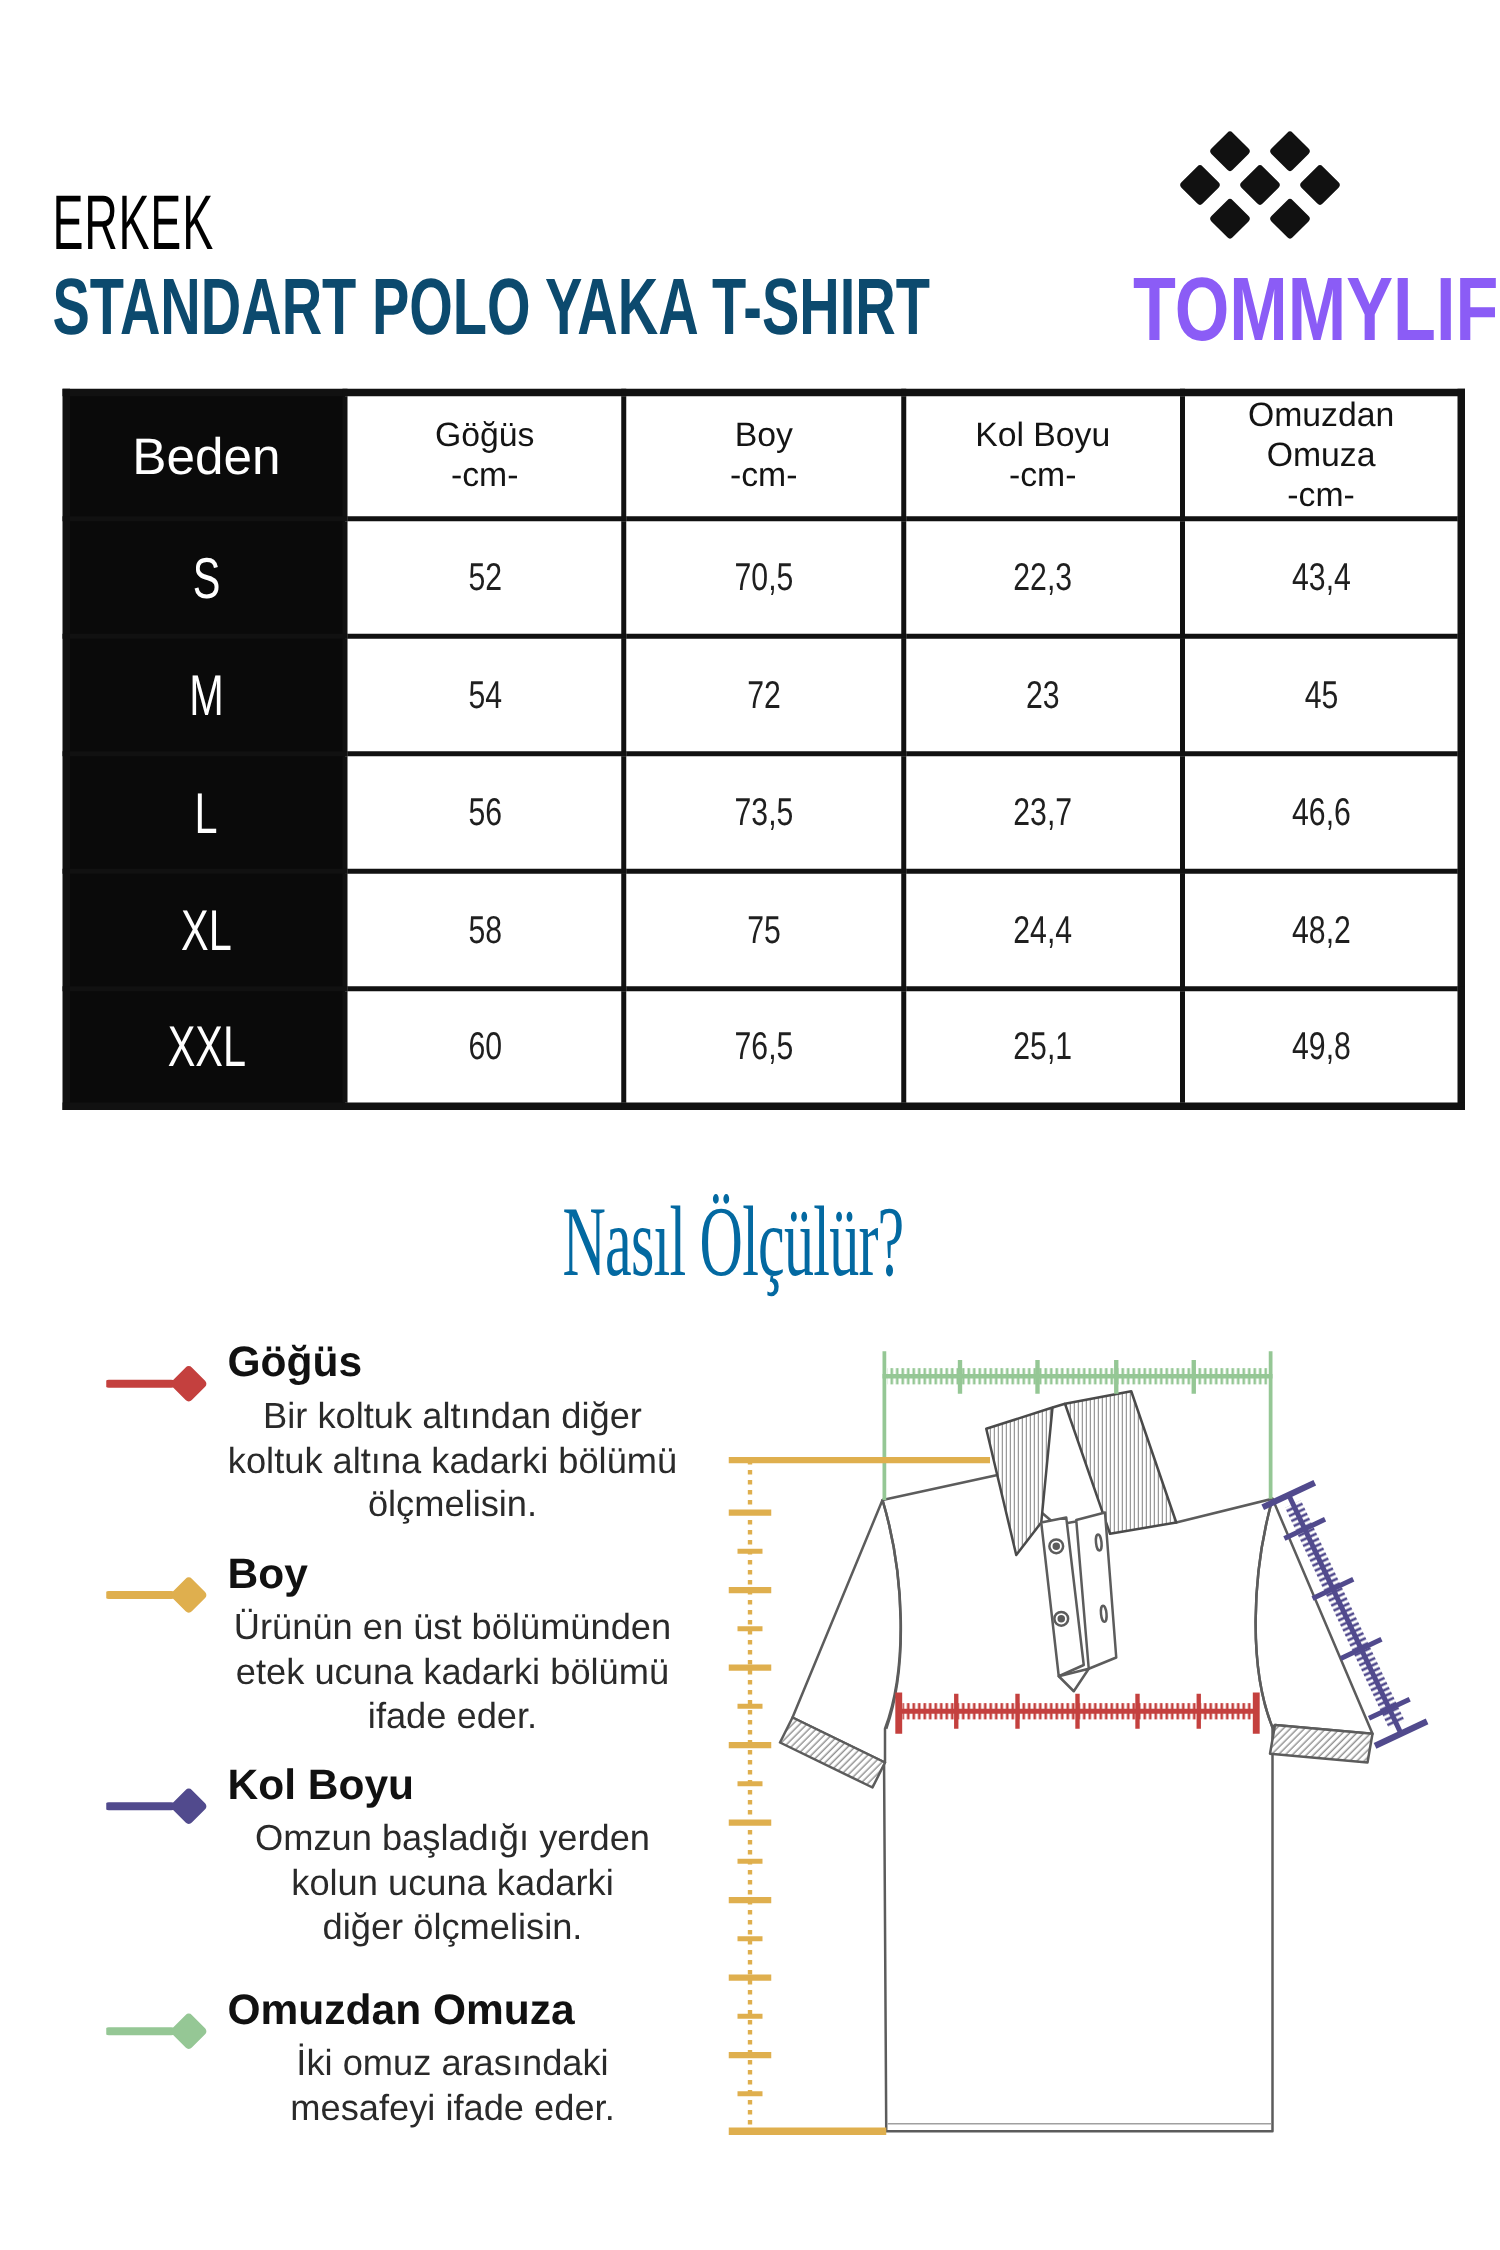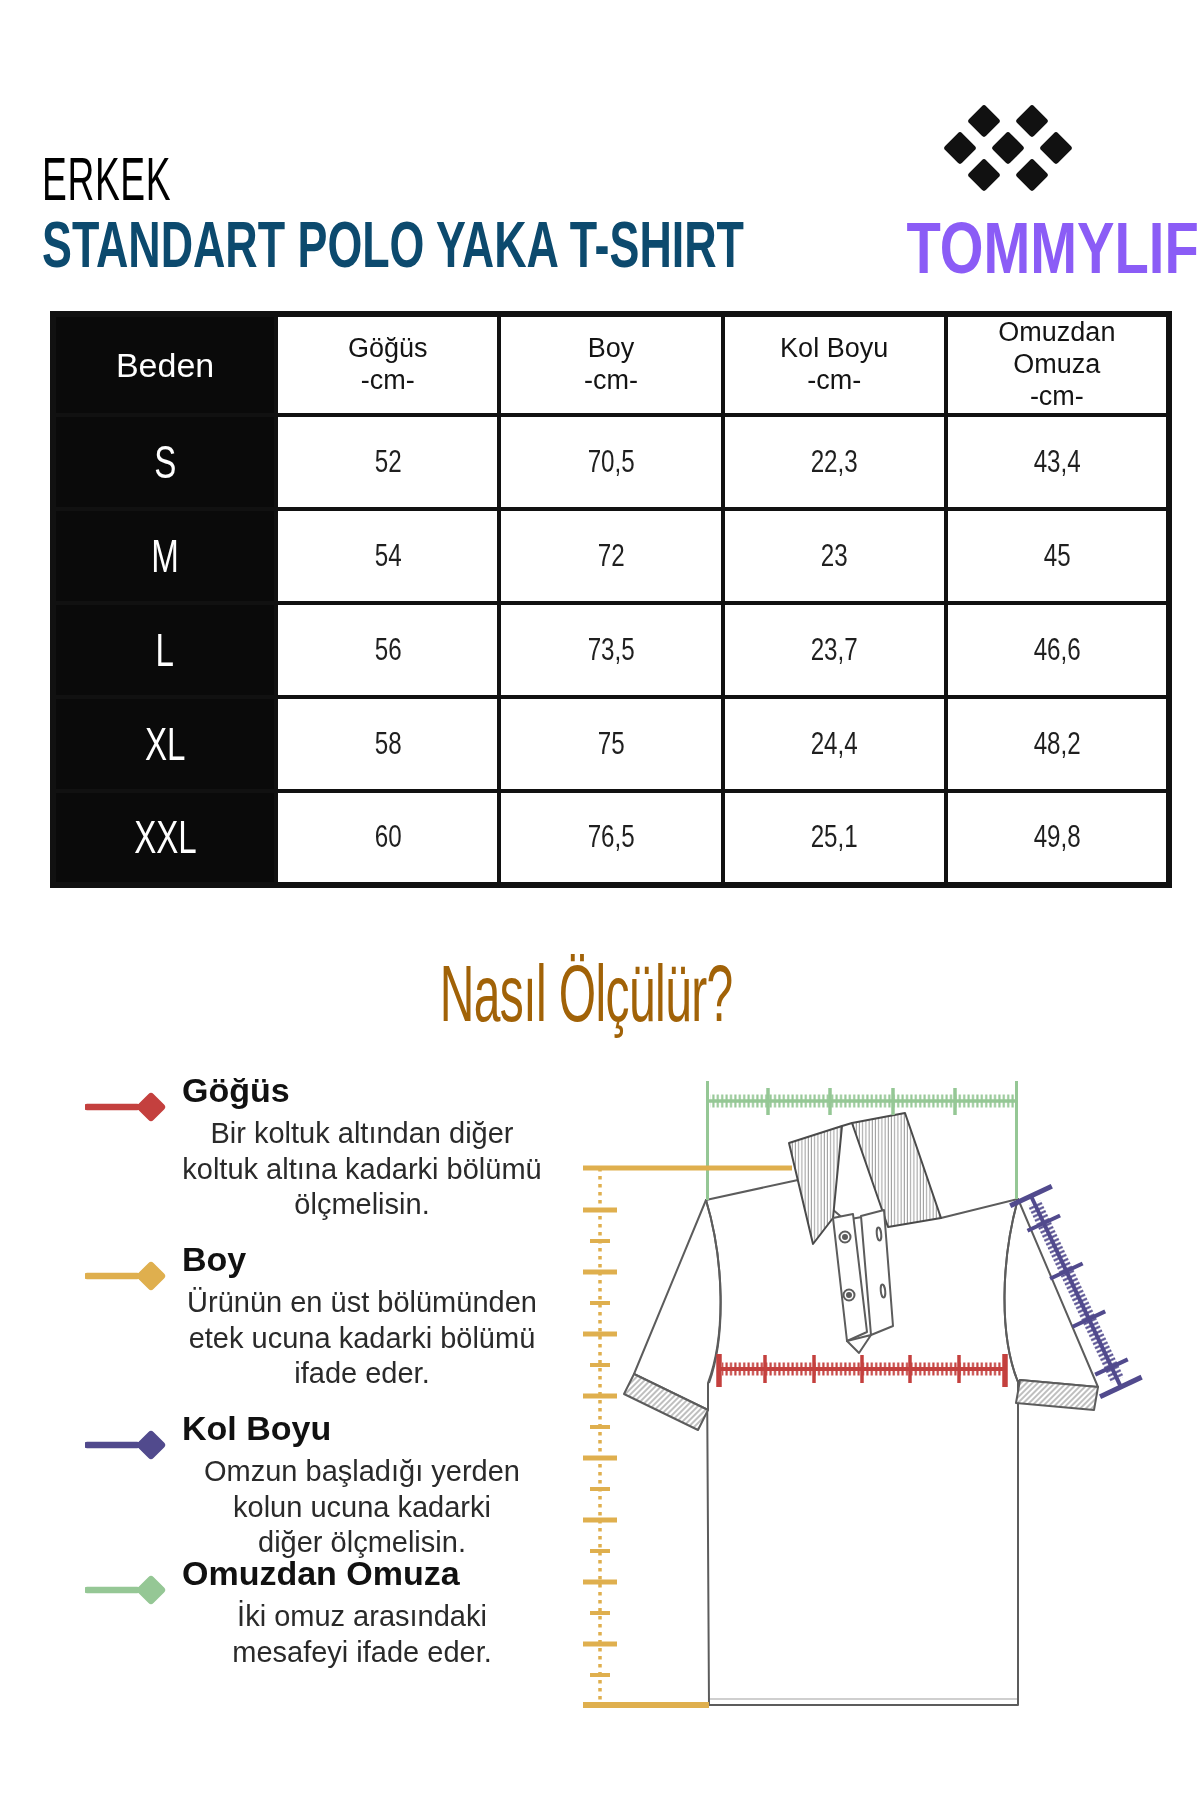--- a/index.html
+++ b/index.html
@@ -29,29 +29,29 @@
     border-collapse:collapse;table-layout:fixed;
     border:6px solid #111;
   }
   .size-table th,.size-table td{
     border:4px solid #111;text-align:center;vertical-align:middle;padding:0;
   }
   .size-table thead tr{height:98px;}
   .size-table tbody tr{height:94px;}
   .size-table th{font-size:27px;font-weight:400;line-height:1.18;}
   .col-beden{background:#0a0a0a;color:#ffffff;border-color:#111;}
-  .size-table th.col-beden{font-size:34px;}
+  .size-table th.col-beden{font-size:41px;}
   .cell-num{font-size:31px;font-weight:400;color:#1f1f1f;}
   .cell-num .cond-c{transform:scaleX(.78);}
   .cell-size{font-size:46px;color:#ffffff;}
   .cell-size .cond-c{transform:scaleX(.72);}
 
   
   .measure-title{left:0;top:952px;width:1172px;text-align:center;
-    font-size:80px;line-height:1.05;font-weight:400;color:#a16207;}
+    font-size:80px;line-height:1.05;font-weight:400;color:#0369a1;font-family:Liberation Serif, serif;}
   .measure-title .cond-c{transform:scaleX(.60);letter-spacing:-1px;}
 
   .legend-item{position:absolute;left:65px;width:470px;height:165px;}
   .legend-marker{position:absolute;left:20px;top:12px;}
   .legend-text{position:absolute;left:117px;top:0;width:360px;}
   .legend-title{font-size:34px;font-weight:700;color:#111;line-height:1.1;}
   .legend-desc{font-size:29px;font-weight:400;color:#2a2a2a;line-height:1.22;margin-top:7px;}
 </style>
 </head>
 <body>
@@ -170,21 +170,21 @@
     <rect x="55" y="12" width="22" height="22" rx="3.5" transform="rotate(45 66 23)" fill="#514A8D"></rect>
   </svg>
   <div class="legend-text">
     <div class="legend-title">Kol Boyu</div>
     <div class="legend-desc preline">Omzun başladığı yerden
 kolun ucuna kadarki
 diğer ölçmelisin.</div>
   </div>
 </div>
 
-<div class="legend-item" style="top:1555px;">
+<div class="legend-item" style="top:1590px;">
   <svg class="legend-marker" width="112" height="46" viewBox="0 0 112 46">
     <line x1="2" y1="23" x2="52" y2="23" stroke-width="6.5" stroke-linecap="round" stroke="#95C795"></line>
     <rect x="55" y="12" width="22" height="22" rx="3.5" transform="rotate(45 66 23)" fill="#95C795"></rect>
   </svg>
   <div class="legend-text">
     <div class="legend-title">Omuzdan Omuza</div>
     <div class="legend-desc preline">İki omuz arasındaki
 mesafeyi ifade eder.</div>
   </div>
 </div>

